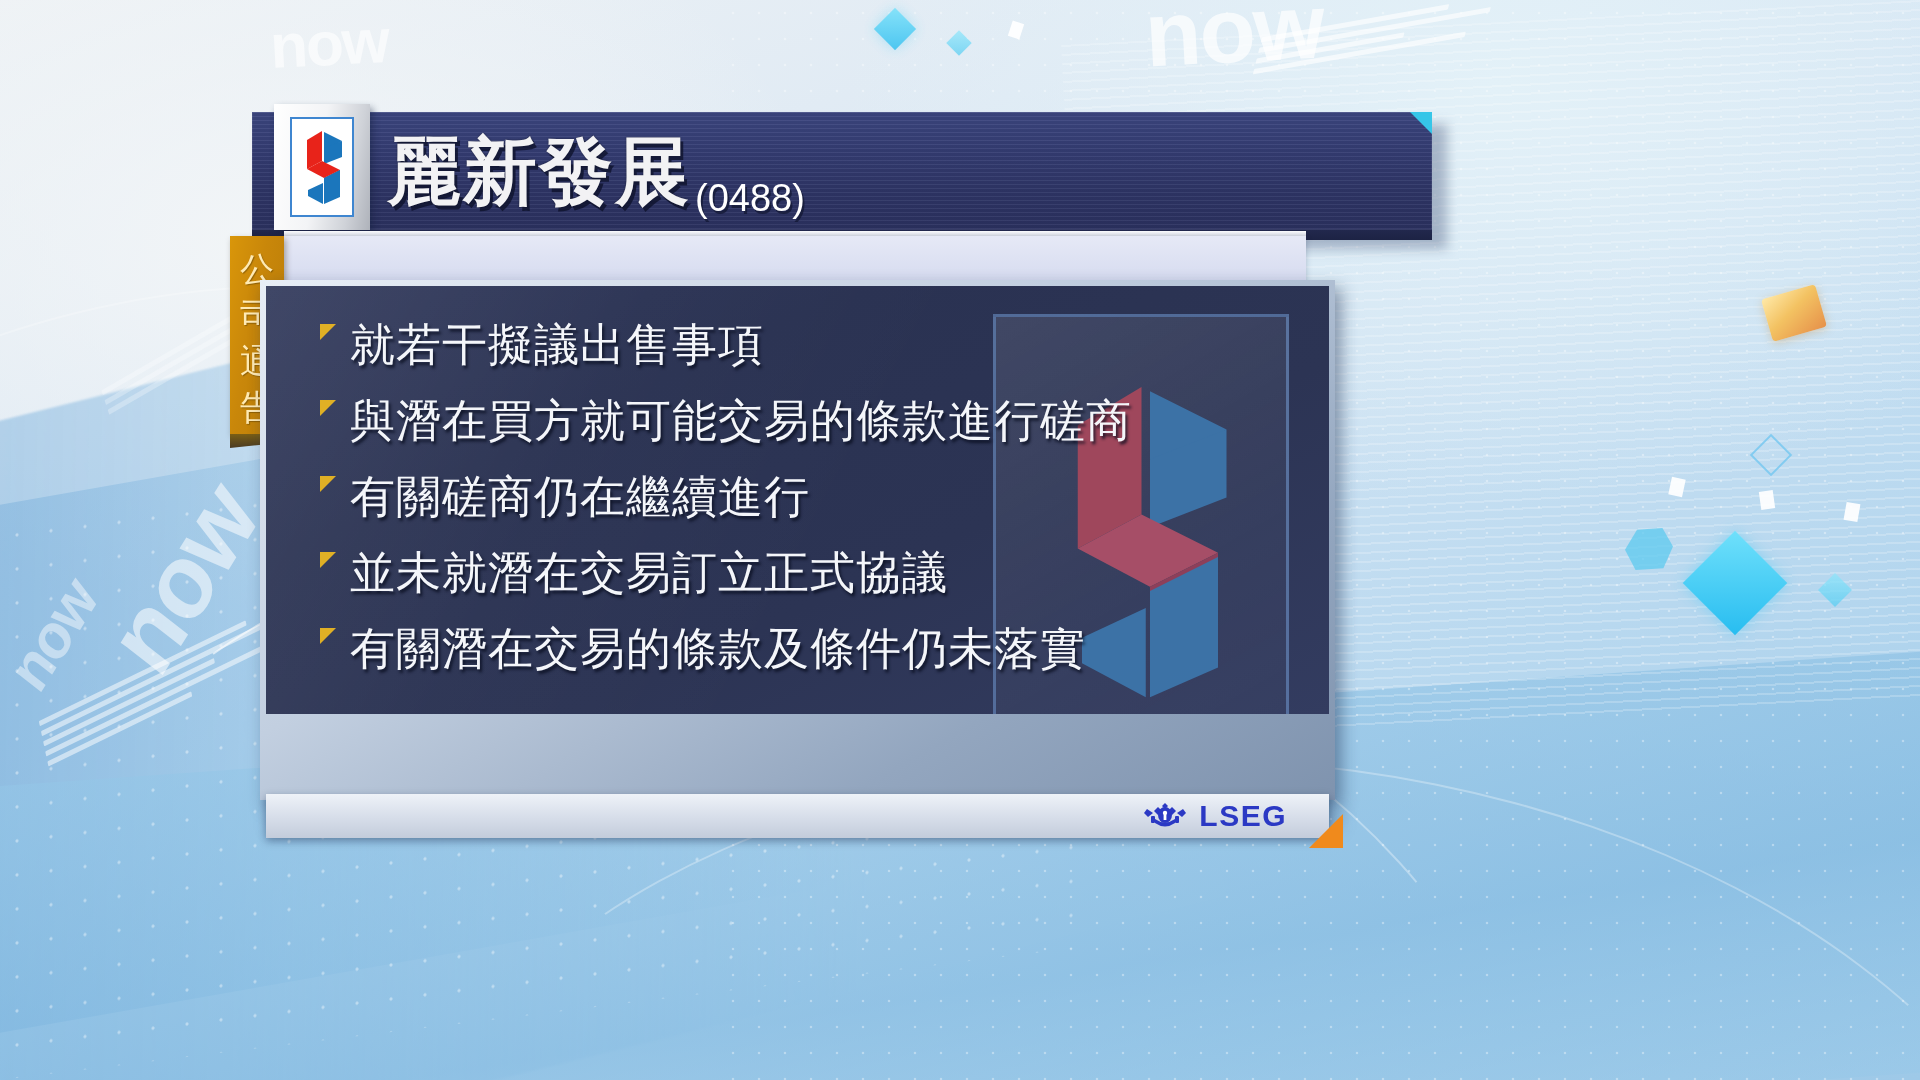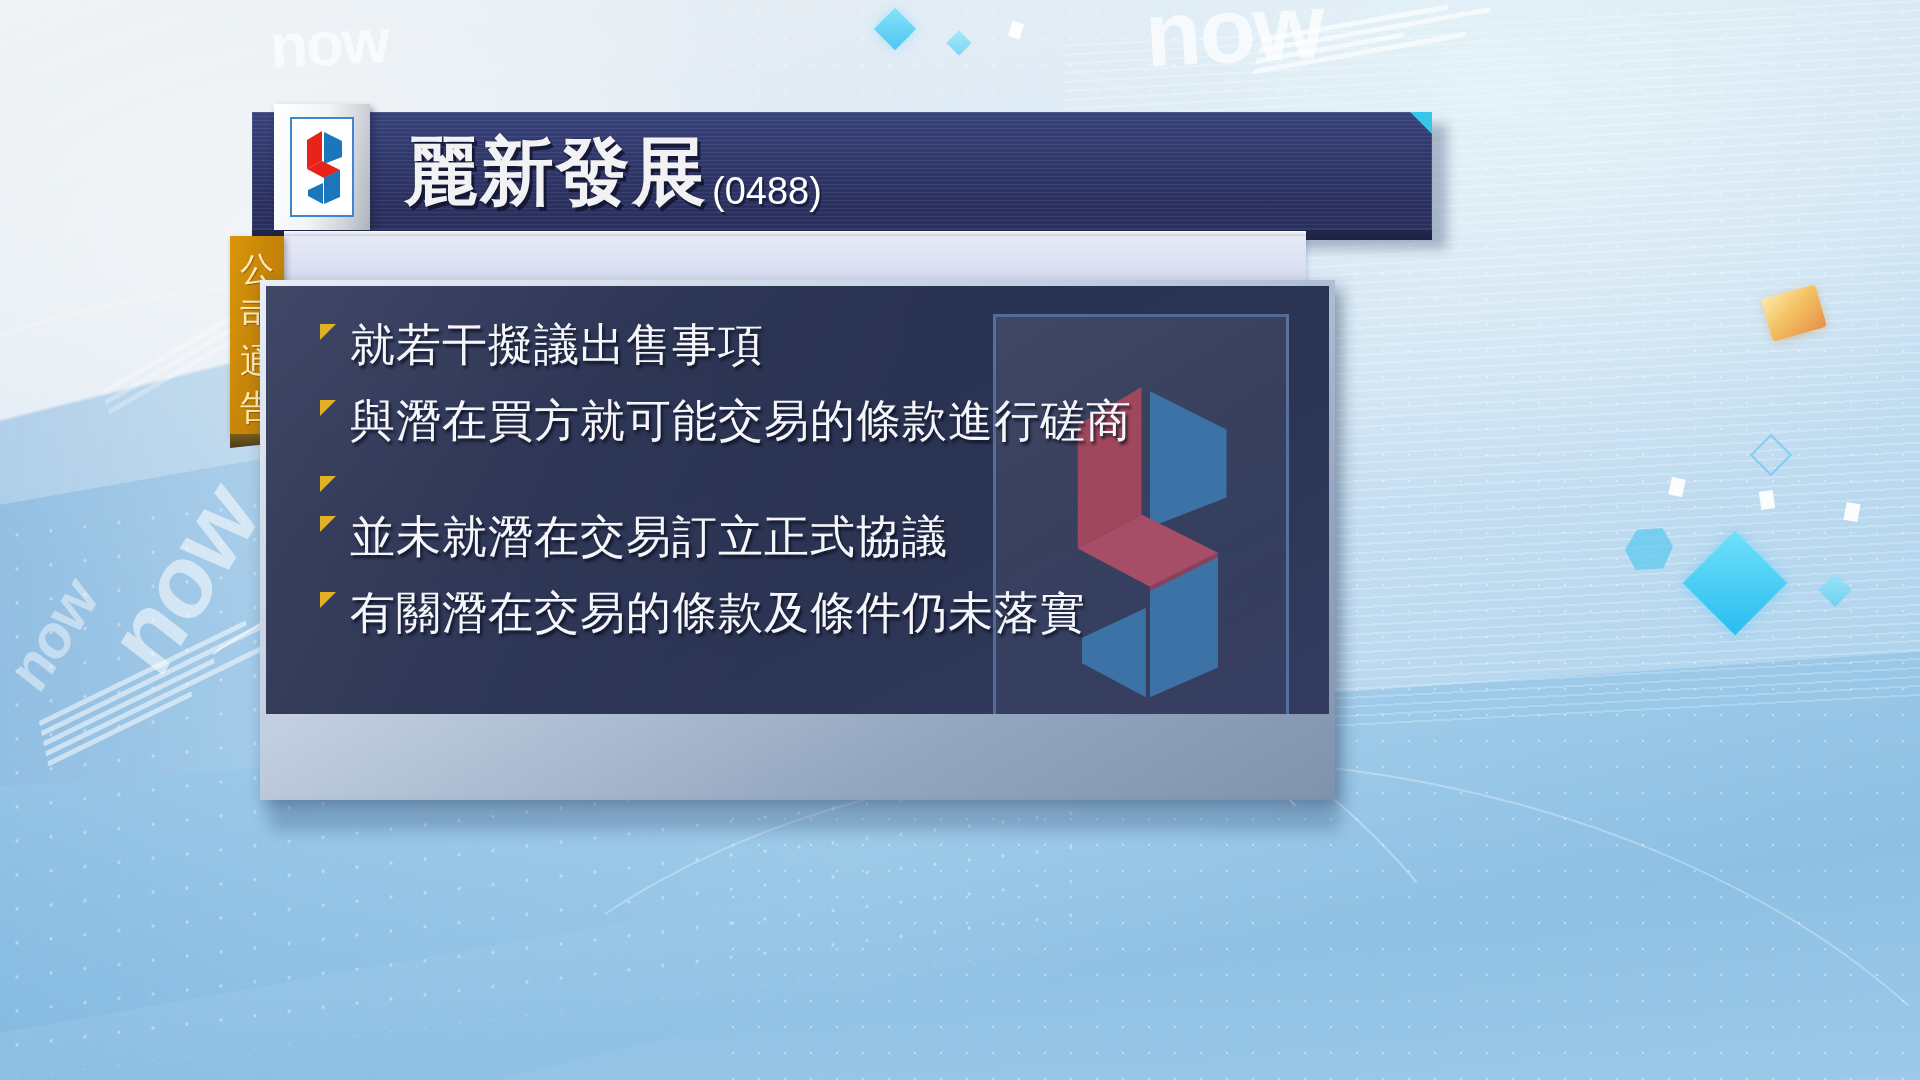--- a/index.html
+++ b/index.html
@@ -148,32 +148,32 @@
     position:absolute;left:22px;top:-8px;width:96px;height:126px;
     background:linear-gradient(100deg,#ffffff 0%,#f3f4f6 46%,#cfd2d8 78%,#aeb2ba 100%);
     box-shadow:3px 4px 7px rgba(20,30,60,.45);
     display:flex;align-items:center;justify-content:center;
   }
   .logo-frame{
     width:60px;height:96px;border:2px solid #3f86d0;background:#fff;
     display:flex;align-items:center;justify-content:center;
   }
   .title-wrap{
-    position:absolute;left:152px;top:0;height:118px;
+    position:absolute;left:135px;top:0;height:118px;
     display:flex;align-items:center;justify-content:flex-end;
   }
   .title-cn{
     font-size:74px;line-height:1;font-weight:700;color:#f2f2f4;
     letter-spacing:2px;
     text-shadow:3px 4px 0 rgba(12,16,40,.75), 0 0 2px rgba(0,0,0,.5);
     font-family:"DejaVu Sans","Liberation Sans",sans-serif;
   }
   .title-code{
     font-size:38px;font-weight:400;color:#ffffff;margin-left:4px;
-    padding-bottom:17px;align-self:flex-end;
+    padding-bottom:10px;align-self:flex-end;
     text-shadow:2px 3px 0 rgba(12,16,40,.6);
   }
 
   
   .sheet{
     position:absolute;left:32px;top:124px;width:1022px;height:74px;
     background:linear-gradient(180deg,#e6e9f6 0%,#d7dcf0 58%,#cdd3ec 100%);
     box-shadow:0 2px 6px rgba(30,40,80,.25);
   }
   .sheet-edge{
@@ -388,26 +388,50 @@
       <div class="bullet-row">
         <span class="bullet-mark"></span>
         <span class="bullet-text">就若干擬議出售事項</span>
       </div>
       <div class="bullet-row">
         <span class="bullet-mark"></span>
         <span class="bullet-text">與潛在買方就可能交易的條款進行磋商</span>
       </div>
       <div class="bullet-row">
         <span class="bullet-mark"></span>
+        <span class="bullet-text">有關磋商仍在繼續進行</span>
       </div>
       <div class="bullet-row">
         <span class="bullet-mark"></span>
         <span class="bullet-text">並未就潛在交易訂立正式協議</span>
       </div>
       <div class="bullet-row">
         <span class="bullet-mark"></span>
         <span class="bullet-text">有關潛在交易的條款及條件仍未落實</span>
       </div>
     </div>
   </div>
 
   <div class="card-shadow"></div>
+  <div class="footer">
+    <div class="lseg">
+      <svg width="48" height="32" viewBox="0 0 48 32">
+        <g fill="#2b39c4">
+          <path d="M24 3 L27 6 L24 9 L21 6 Z"></path>
+          <path d="M17 7 L21 11 L17 15 L13 11 Z"></path>
+          <path d="M31 7 L35 11 L31 15 L27 11 Z"></path>
+          <path d="M6 9 L12 13 L7 17 L3 13 Z"></path>
+          <path d="M42 9 L45 13 L41 17 L36 13 Z"></path>
+          <ellipse cx="24" cy="15" rx="7" ry="8"></ellipse>
+          <path d="M14 19 Q24 26 34 19 L34 23 Q24 30 14 23 Z"></path>
+          <rect x="10" y="16" width="4" height="7" rx="1"></rect>
+          <rect x="34" y="16" width="4" height="7" rx="1"></rect>
+        </g>
+        <g fill="#ffffff">
+          <circle cx="24" cy="13" r="2.2"></circle>
+          <rect x="22.6" y="15" width="2.8" height="5"></rect>
+        </g>
+      </svg>
+      <span class="lseg-word">LSEG</span>
+    </div>
+    <div class="footer-corner"></div>
+  </div>
 </div>
 
 </body></html>

